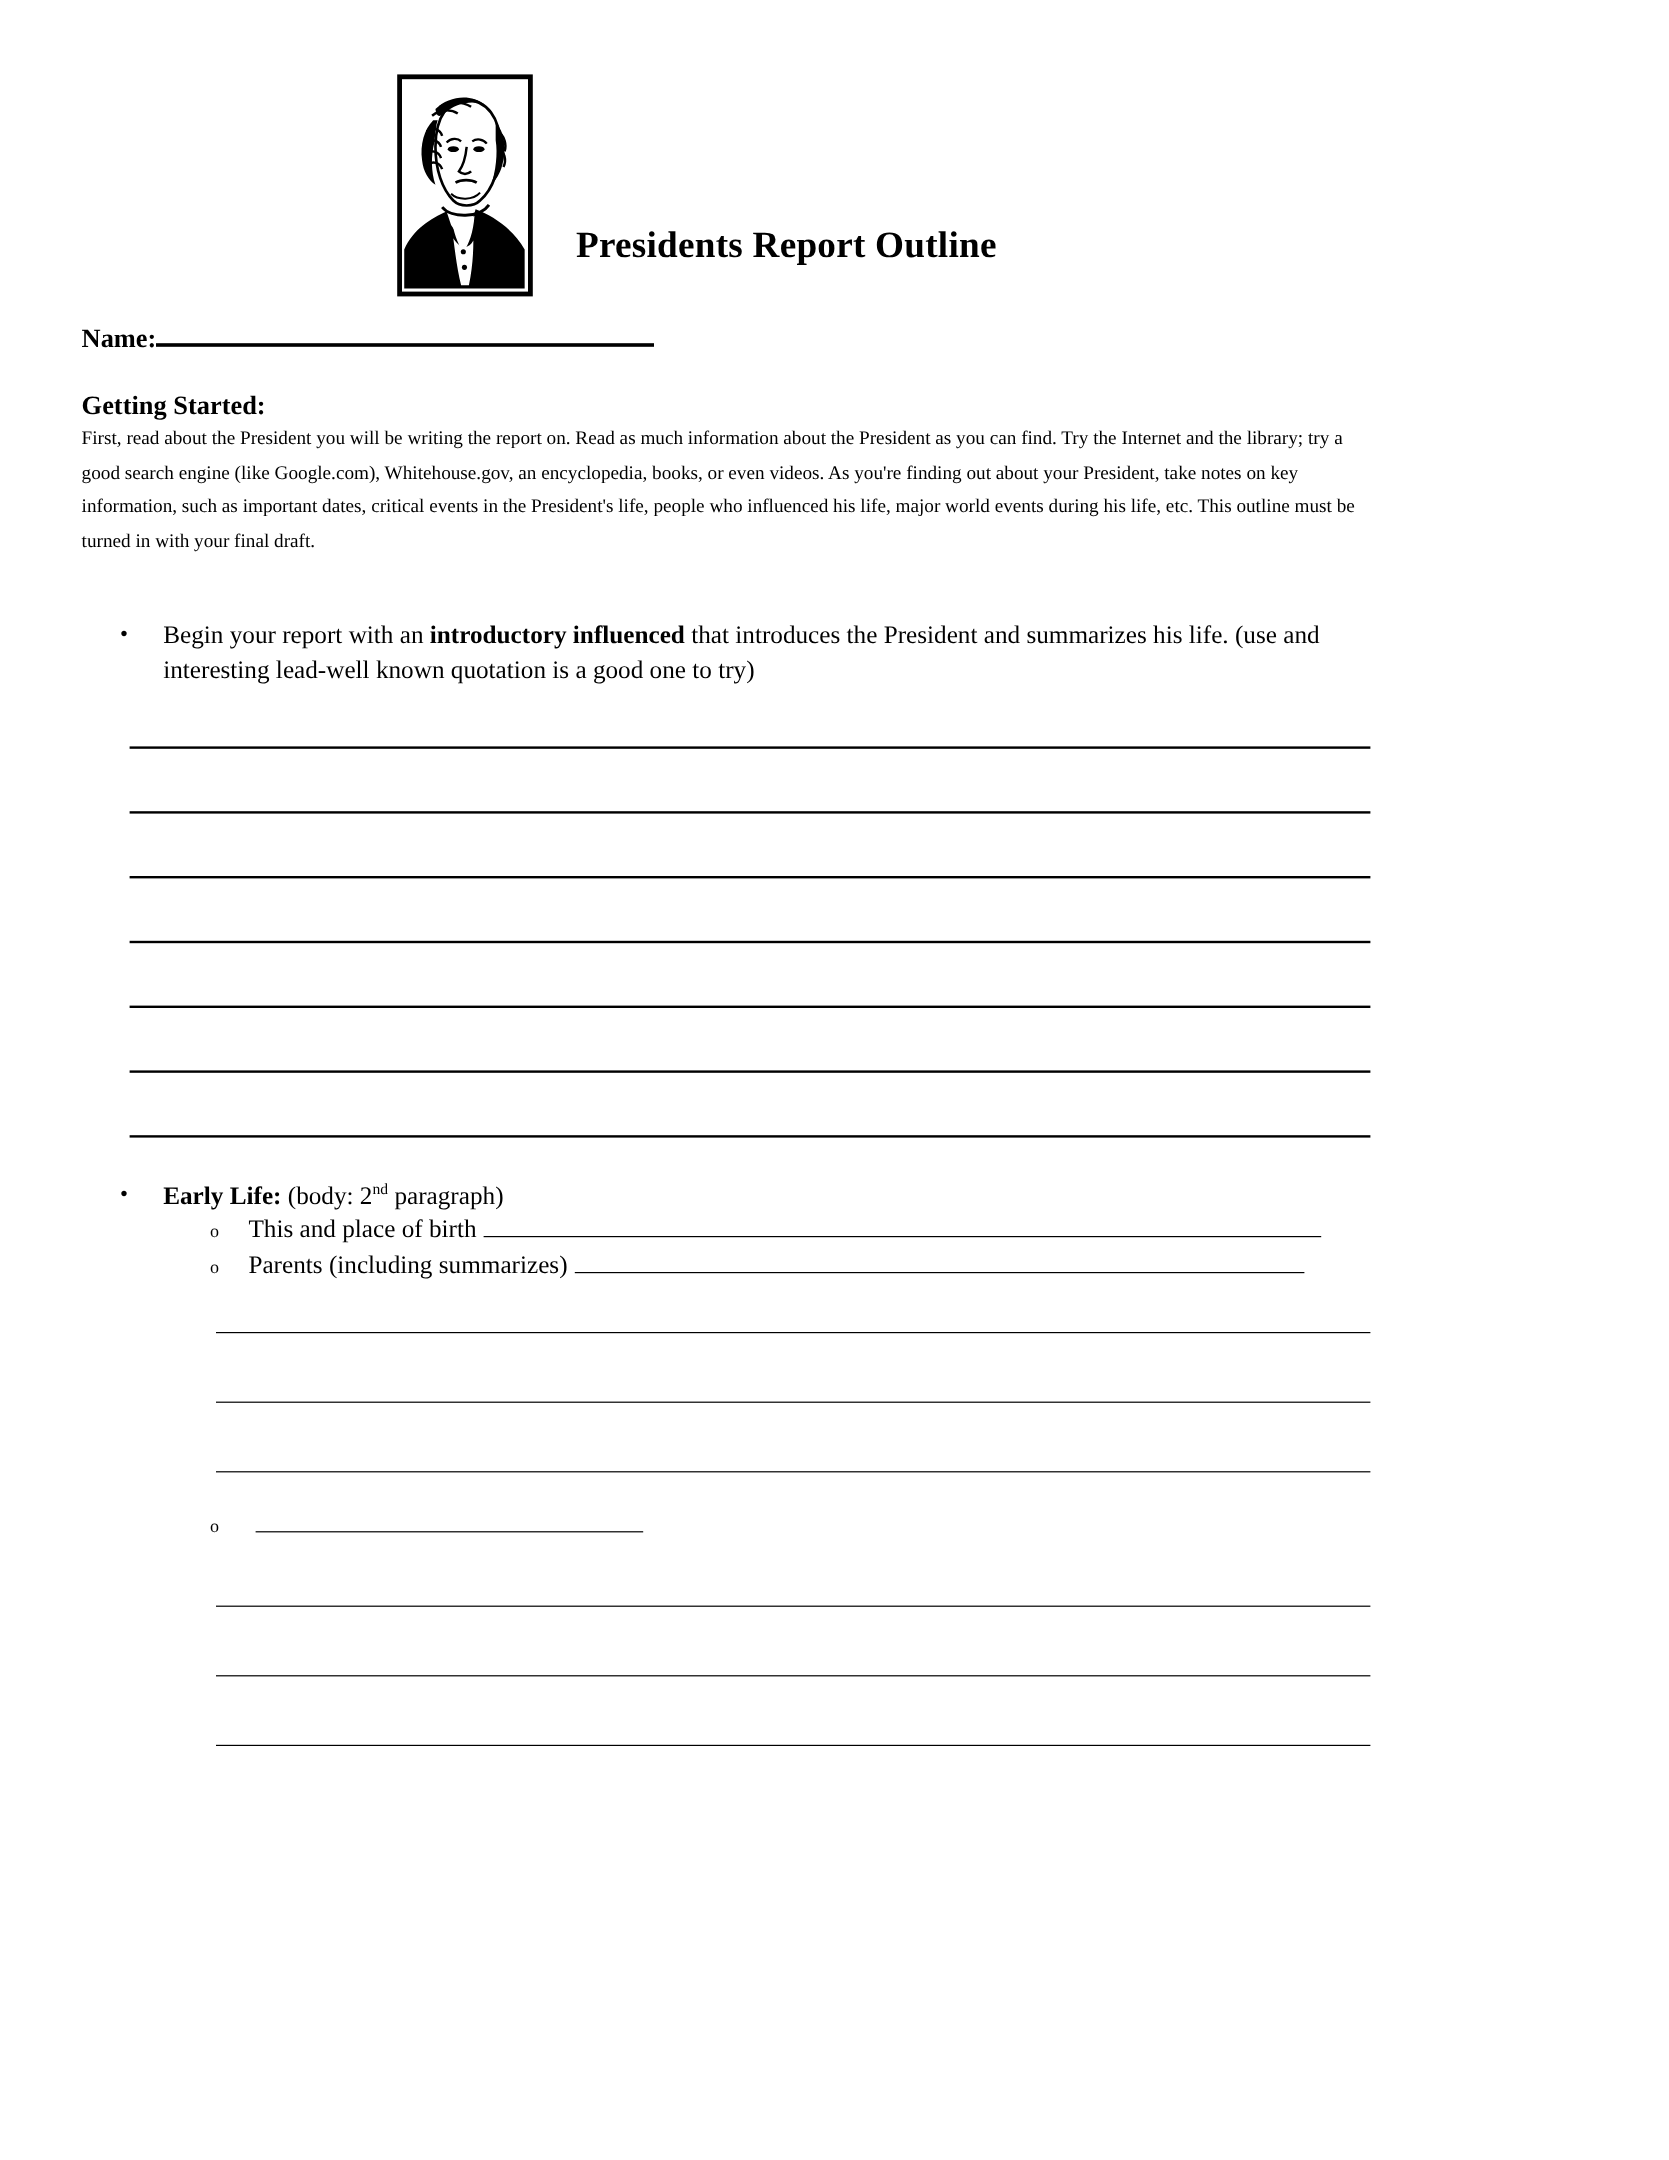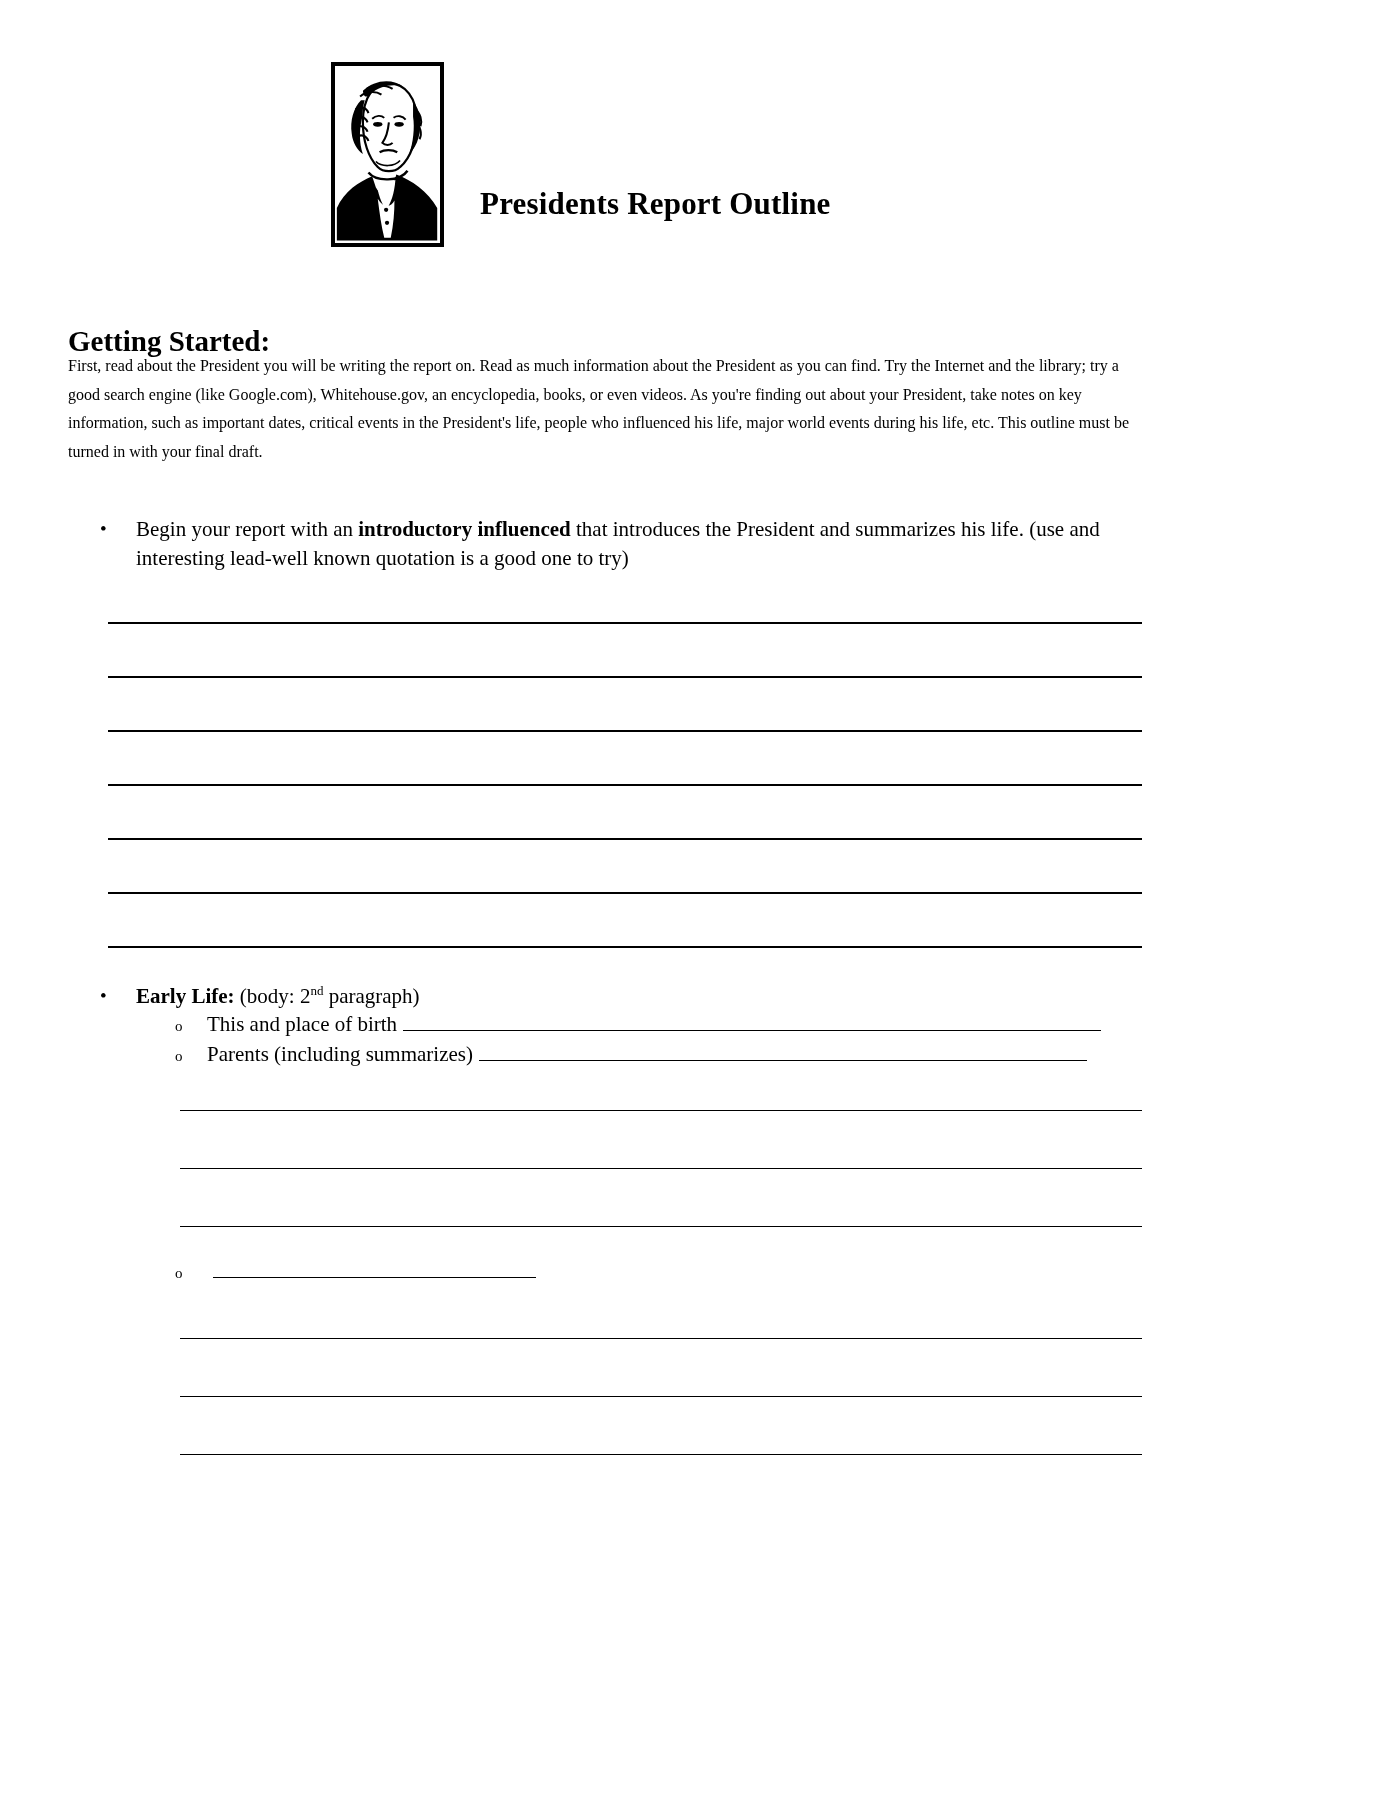--- a/index.html
+++ b/index.html
@@ -76,21 +76,21 @@
     width: 415px;
     border-bottom: 3px solid #000;
     height: 19px;
     margin-left: 0px;
   }
 
   
   .section-heading {
     position: absolute;
     left: 68px;
-    font-size: 29px;
+    font-size: 22px;
     font-weight: bold;
   }
   .para {
     position: absolute;
     left: 68px;
     width: 1070px;
     font-size: 16px;
     line-height: 28.5px;
     text-align: left;
   }
@@ -202,20 +202,24 @@
 
         <path d="M44 100 C50 106 64 106 70 99" fill="none" stroke="#000000" stroke-width="1.8"></path>
 
         <path d="M36 112 C44 122 70 122 78 110" fill="none" stroke="#000000" stroke-width="2.6"></path>
       </svg>
     </div>
 
     <div class="doc-title">Presidents Report Outline</div>
   </div>
 
+  <div class="name-row">
+    <span class="name-label">Name:</span>
+    <span class="name-blank"></span>
+  </div>
 
   <div class="section-heading" style="top:325px;">Getting Started:</div>
 
   <div class="para" style="top:352px;">First, read about the President you will be writing the report on. Read as much information about the President as you can find. Try the Internet and the library; try a good search engine (like Google.com), Whitehouse.gov, an encyclopedia, books, or even videos.  As you're finding out about your President, take notes on key information, such as important dates, critical events in the President's life, people who influenced his life, major world events during his life, etc.   This outline must be turned in with your final draft.</div>
 
   <div class="bullet-item" style="left:100px; top:515px; width:1040px;">
     <span class="bullet-mark">•</span>
     <span class="bullet-text">
       <span>Begin your report with an </span><b>introductory influenced</b><span> that introduces the President and summarizes his life. (use and interesting lead-well known quotation is a good one to try)</span>
     </span>

